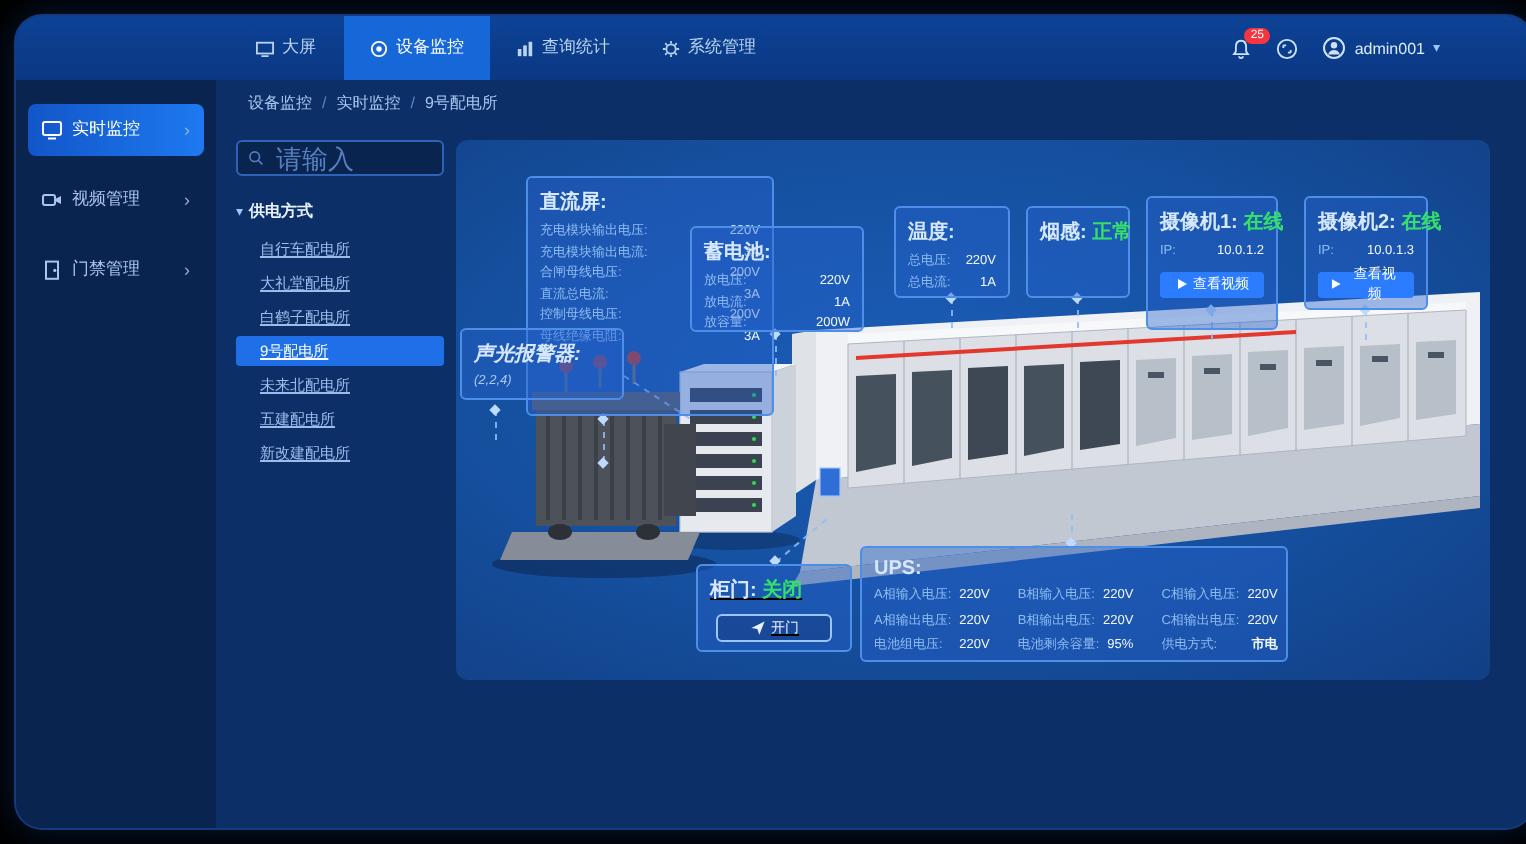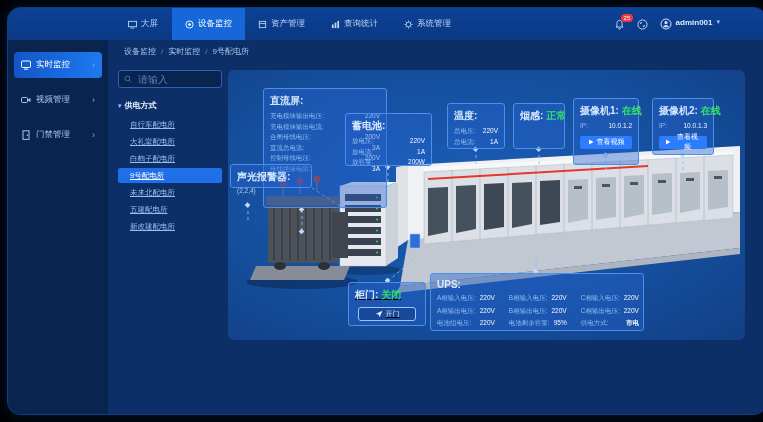--- a/index.html
+++ b/index.html
@@ -11,39 +11,39 @@
     background:linear-gradient(180deg,#0D4296,#0A3883);z-index:5;}
   .nav-menu{display:flex;align-items:center;gap:4px;color:#BBD4F2;font-size:8.5px;margin-left:112px;
     padding:0 8px;height:32px;cursor:pointer;}
   .nav-tabs{display:flex;height:32px;margin-left:6px;}
   .nav-tab{display:flex;align-items:center;gap:4px;color:#BBD4F2;font-size:8.5px;padding:0 13px;cursor:pointer;}
   .nav-tab.active{background:#1668D9;color:#fff;}
   .nav-right{margin-left:auto;display:flex;align-items:center;gap:12px;margin-right:46px;color:#CFE2FA;}
   .icon-btn{position:relative;display:flex;align-items:center;cursor:pointer;}
   .badge{position:absolute;top:-5px;left:7px;background:#F5353F;color:#fff;font-size:6px;
     border-radius:6px;padding:0 3px;line-height:8px;height:8px;}
-  .userbox{display:flex;gap:4px;font-size:8px;color:#DCEBFF;cursor:pointer;font-weight:bold;}
+  .userbox{display:flex;align-items:center;gap:4px;font-size:8px;color:#DCEBFF;cursor:pointer;}
   .caret{font-size:7px;color:#9CC4FF;}
   svg.mi{display:block;}
   
   .sidebar{position:absolute;left:0;top:32px;bottom:0;width:100px;background:#0A2450;z-index:4;padding-top:12px;}
   .side-item{display:flex;align-items:center;gap:5px;height:26px;margin:0 6px 9px 6px;border-radius:4px;
     color:#A9C6EF;font-size:8.5px;padding:0 7px;cursor:pointer;}
   .side-item.active{background:linear-gradient(90deg,#1256C8,#1E79F0);color:#fff;}
   .side-item .chev{margin-left:auto;font-size:9px;color:#8FB4E8;}
   
   .content{position:absolute;left:100px;top:32px;right:0;bottom:0;background:#0C2F68;}
   .breadcrumb{display:flex;align-items:center;gap:5px;height:22px;padding-left:16px;font-size:8px;color:#A9C6EF;}
   .breadcrumb .sep{color:#5E85C4;}
   .crumb{cursor:pointer;}
   
   .tree{position:absolute;left:10px;top:30px;width:104px;bottom:60px;}
   .search{display:flex;align-items:center;gap:4px;height:16px;background:#0A2450;border:1px solid #2E62B8;
     border-radius:3px;padding:0 5px;margin-bottom:12px;}
-  .search input{flex:1;min-width:0;background:transparent;border:none;outline:none;color:#BFD8F8;font-size:10px;
+  .search input{flex:1;min-width:0;background:transparent;border:none;outline:none;color:#BFD8F8;font-size:13px;
     font-family:inherit;}
   .search input::placeholder{color:#567FBE;}
   .tree-root{display:flex;align-items:center;gap:3px;color:#E8F2FF;font-size:8px;font-weight:bold;
     margin-bottom:6px;cursor:pointer;}
   .tree-item{color:#9CBCEA;font-size:7.5px;height:15px;line-height:15px;padding-left:12px;margin-bottom:2px;
     border-radius:2px;cursor:pointer;white-space:nowrap;text-decoration:underline;}
   .tree-item.active{background:#1E6FE8;color:#fff;}
   
   .canvas{position:absolute;left:120px;top:30px;width:517px;height:270px;border-radius:6px;
     background:radial-gradient(ellipse at 45% 45%,#1B5DB7 0%,#15509F 55%,#123F85 100%);overflow:hidden;}
@@ -81,27 +81,20 @@
     <div class="nav-tabs">
       <div class="nav-tab active">
         <svg class="mi" width="9" height="9" viewBox="0 0 10 10">
             <circle cx="5" cy="5" r="4" fill="none" stroke="#fff"></circle>
             <circle cx="5" cy="5" r="1.5" fill="#fff"></circle>
           </svg>
         <span>设备监控</span>
       </div>
       <div class="nav-tab">
         <svg class="mi" width="9" height="9" viewBox="0 0 10 10">
-            <rect x="1.5" y="1.5" width="7" height="7" fill="none" stroke="#BBD4F2"></rect>
-            <line x1="1.5" y1="4" x2="8.5" y2="4" stroke="#BBD4F2"></line>
-          </svg>
-        <span>资产管理</span>
-      </div>
-      <div class="nav-tab">
-        <svg class="mi" width="9" height="9" viewBox="0 0 10 10">
             <rect x="1" y="5" width="2" height="4" fill="#BBD4F2"></rect>
             <rect x="4" y="3" width="2" height="6" fill="#BBD4F2"></rect>
             <rect x="7" y="1" width="2" height="8" fill="#BBD4F2"></rect>
           </svg>
         <span>查询统计</span>
       </div>
       <div class="nav-tab">
         <svg class="mi" width="9" height="9" viewBox="0 0 10 10">
             <circle cx="5" cy="5" r="2.6" fill="none" stroke="#BBD4F2"></circle>
             <path d="M5 0.5V2M5 8v1.5M0.5 5H2M8 5h1.5M1.8 1.8l1 1M7.2 7.2l1 1M8.2 1.8l-1 1M2.8 7.2l-1 1" stroke="#BBD4F2"></path>
@@ -401,21 +394,21 @@
             <span class="val">10.0.1.3</span>
           </div>
         <button class="btn-blue">
           <svg class="mi" width="6" height="6" viewBox="0 0 6 6">
               <polygon points="1,0.5 5.5,3 1,5.5" fill="#fff"></polygon>
             </svg>
           <span>查看视频</span>
         </button>
       </div>
 
-      <div class="panel" style="left:2px;top:94px;width:82px;height:24px;">
+      <div class="panel" style="left:2px;top:94px;width:82px;height:36px;font-style:italic;">
         <h4>声光报警器:</h4>
         <div class="alarm-val">(2,2,4)</div>
       </div>
 
       <div class="panel" style="left:120px;top:212px;width:78px;height:44px;text-decoration:underline;">
         <h4><span>柜门:</span> <span class="status-green">关闭</span></h4>
         <button class="btn-ghost">
           <svg class="mi" width="8" height="8" viewBox="0 0 12 12">
               <polygon points="1,6 11,1 7,11 5.5,6.8" fill="#E8F2FF"></polygon>
             </svg>

